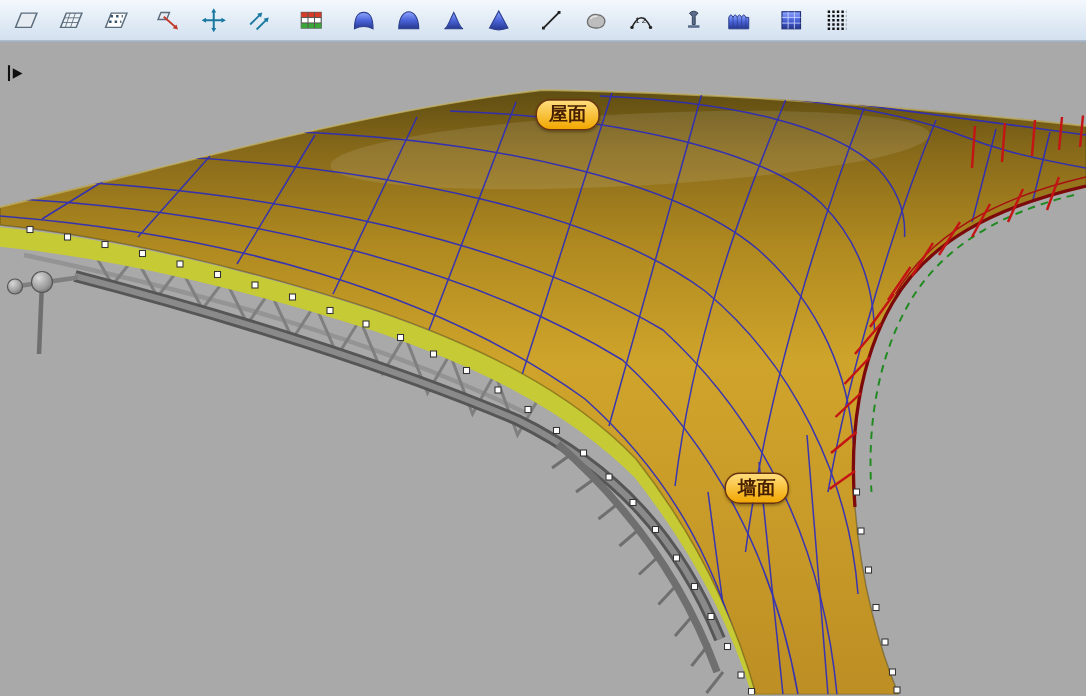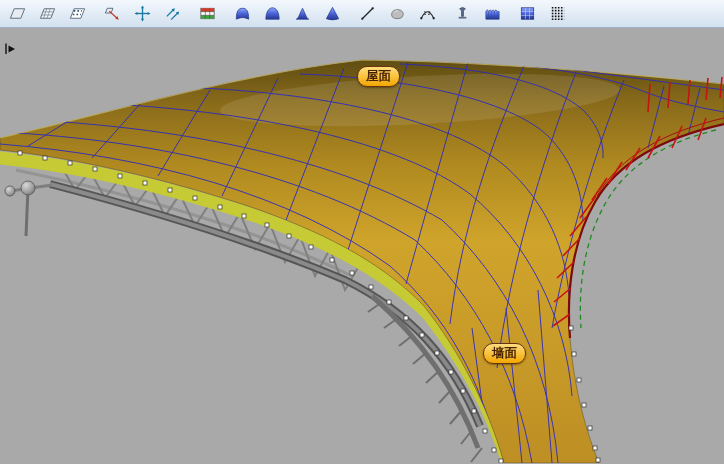--- a/index.html
+++ b/index.html
@@ -33,21 +33,21 @@
   .badge{
     position:absolute;height:19px;line-height:18px;
     padding:0 8px;border-radius:10px;
     background:linear-gradient(#ffdd7d,#f2a700);
     border:1.6px solid #6b3410;
     font-weight:bold;font-size:12.5px;color:#461f00;
     box-shadow:0 1px 2px rgba(0,0,0,.35);
     white-space:nowrap;cursor:pointer;
   }
   .badge-roof{left:357px;top:38px;}
-  .badge-wall{left:483px;top:315px;text-align:center;}
+  .badge-wall{left:483px;top:287px;text-align:center;}
 </style>
 </head>
 <body>
 
 <svg width="0" height="0" style="position:absolute" aria-hidden="true">
   <defs>
     <linearGradient id="iconBlue" x1="0" y1="0" x2="0" y2="1">
       <stop offset="0" stop-color="#8ea6ff"></stop>
       <stop offset="0.5" stop-color="#4a63d8"></stop>
       <stop offset="1" stop-color="#26368f"></stop>

